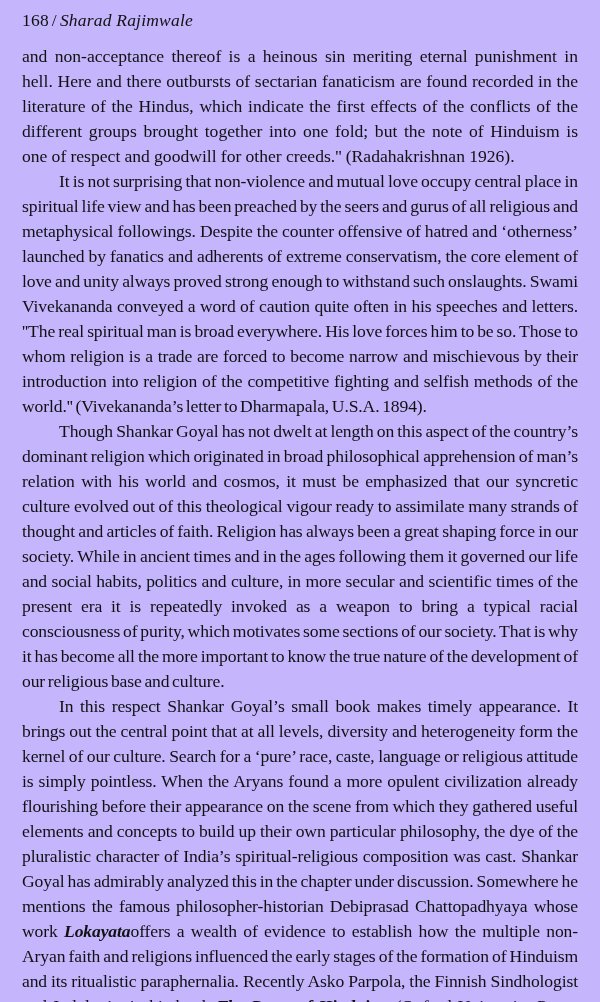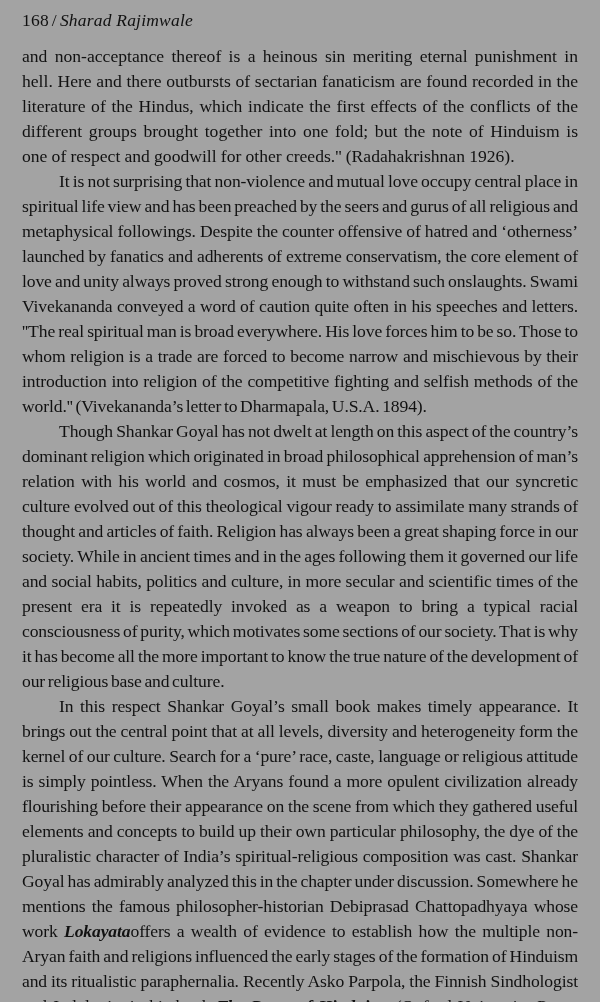--- a/index.html
+++ b/index.html
@@ -84,21 +84,21 @@
   }
 
   
   .textblock p:last-child {
     margin-bottom: 0;
   }
 </style>
 </head>
 <body>
 
-<div class="page" style="background: #a3a3a3; color: rgb(17, 17, 17);">
+<div class="page" style="background: #c4b5fd; color: rgb(17, 17, 17);">
 
   <div class="running-head">
     <span class="folio">168</span><span class="sep">/</span><span class="author">Sharad Rajimwale</span>
   </div>
 
   <div class="textblock">
 
     <p class="para" id="p1">and non-acceptance thereof is a heinous sin meriting eternal punishment in hell. Here and there outbursts of sectarian fanaticism are found recorded in the literature of the Hindus, which indicate the first effects of the conflicts of the different groups brought together into one fold; but the note of Hinduism is one of respect and goodwill for other creeds.'' (Radahakrishnan 1926).</p>
 
     <p class="para indent tight" id="p2">It is not surprising that non-violence and mutual love occupy central place in spiritual life view and has been preached by the seers and gurus of all religious and metaphysical followings. Despite the counter offensive of hatred and ‘otherness’ launched by fanatics and adherents of extreme conservatism, the core element of love and unity always proved strong enough to withstand such onslaughts. Swami Vivekananda conveyed a word of caution quite often in his speeches and letters. ''The real spiritual man is broad everywhere. His love forces him to be so. Those to whom religion is a trade are forced to become narrow and mischievous by their introduction into religion of the competitive fighting and selfish methods of the world.'' (Vivekananda’s letter to Dharmapala, U.S.A. 1894).</p>

